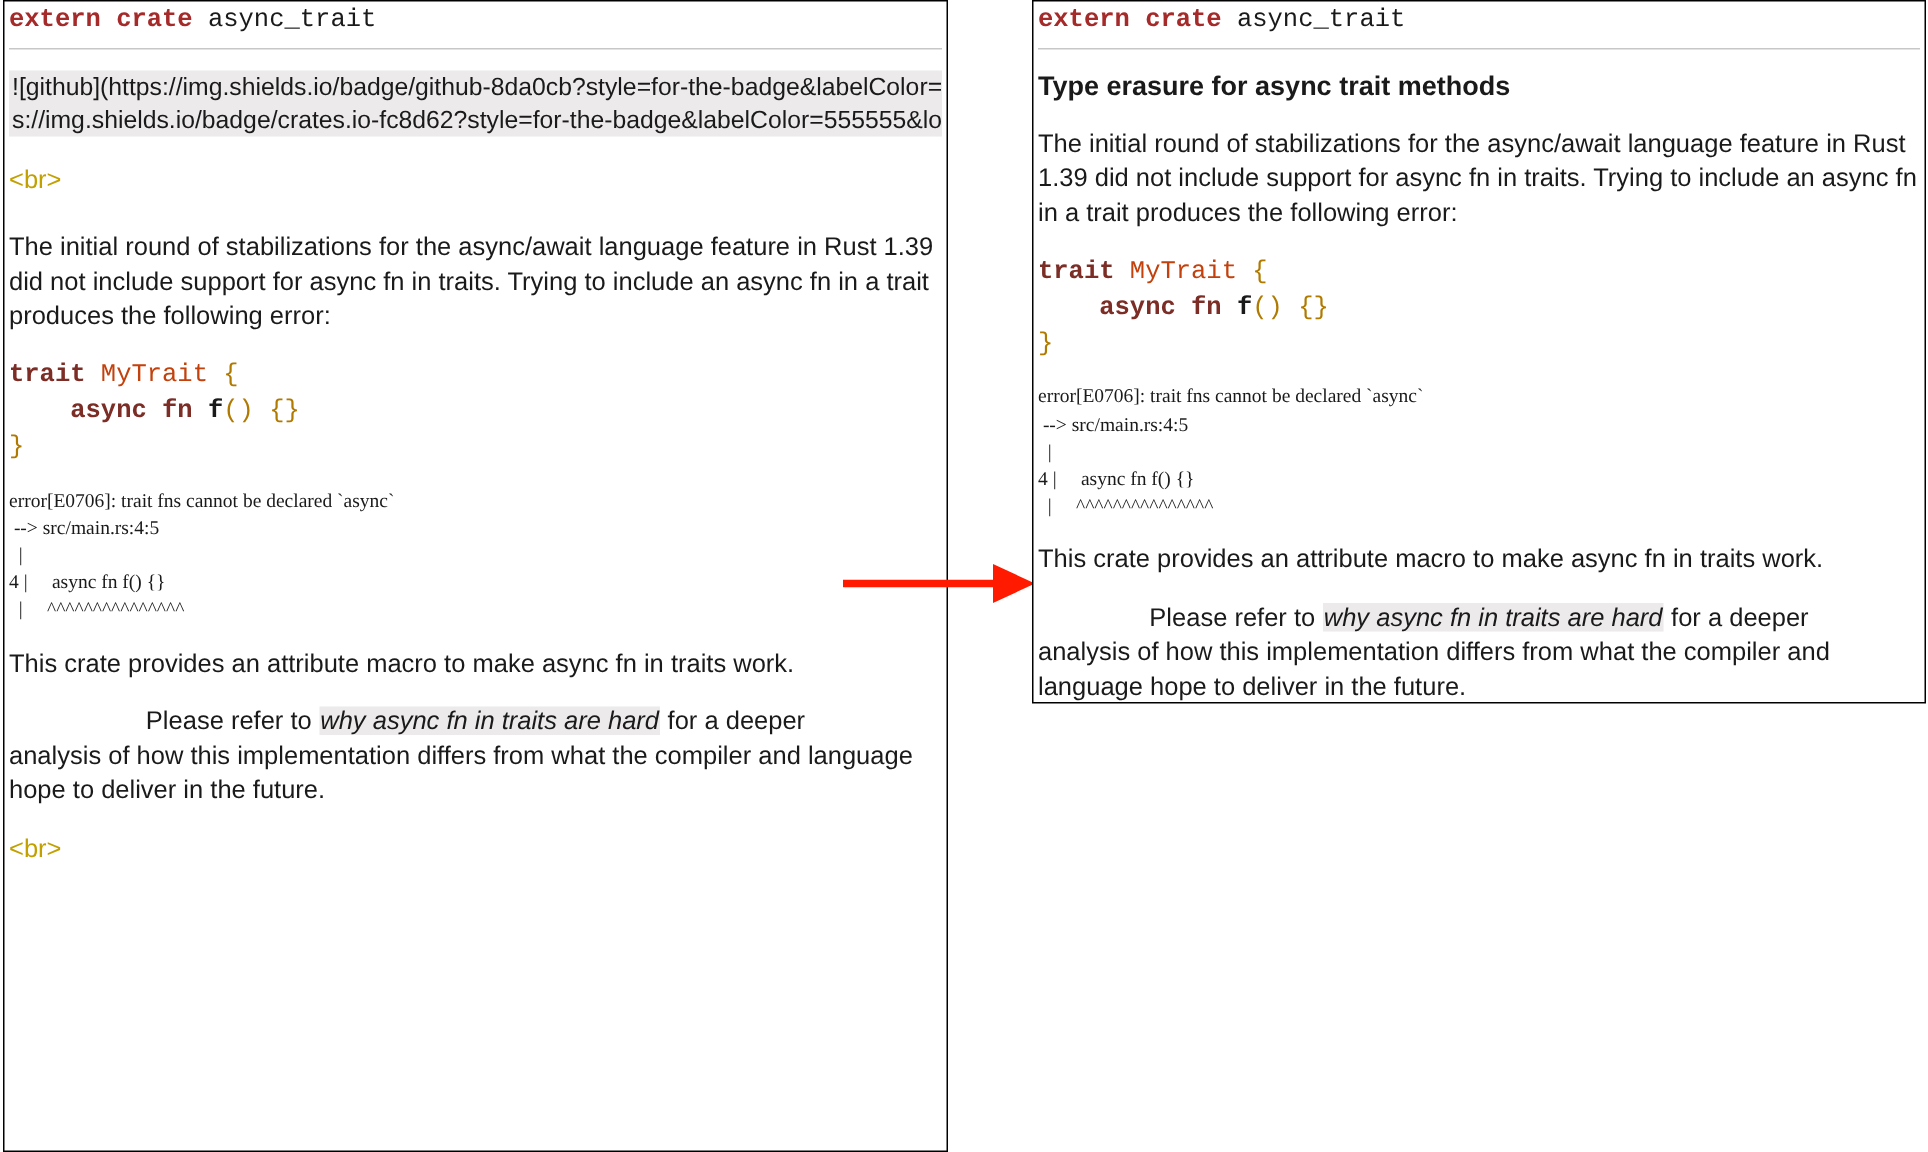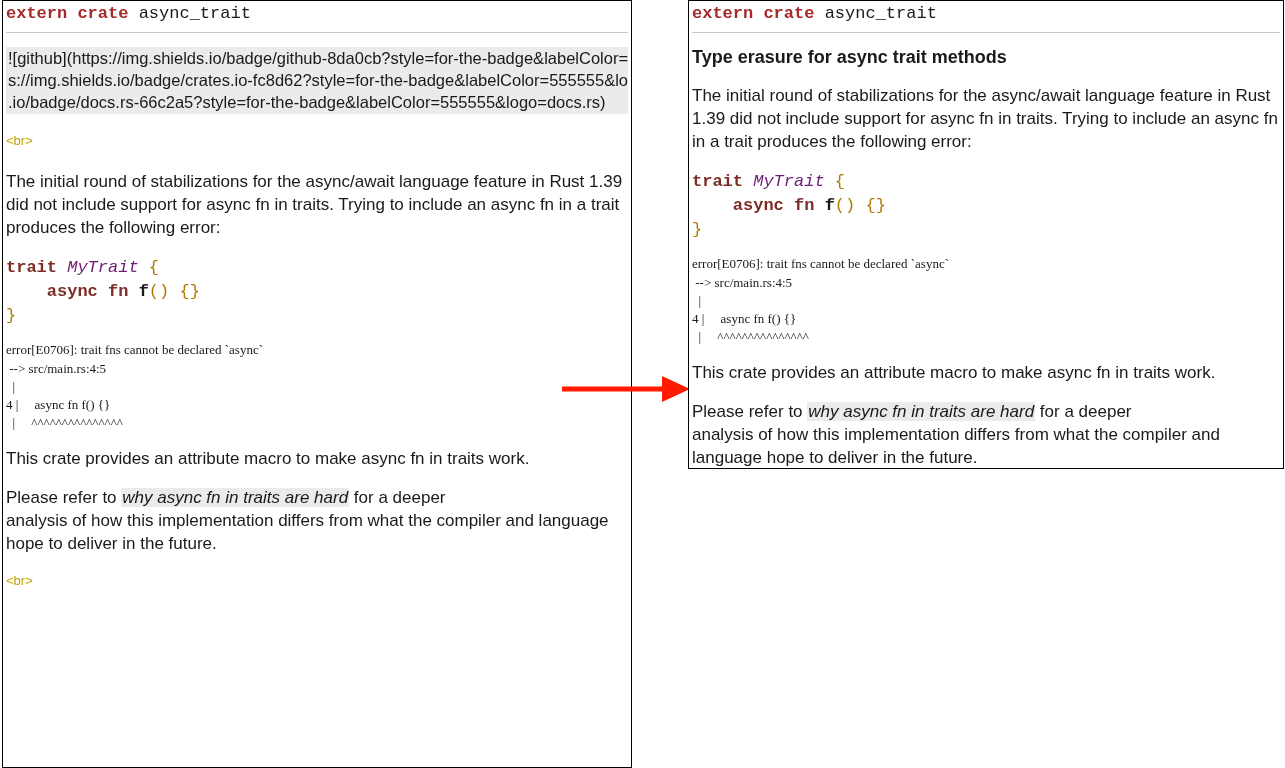--- a/index.html
+++ b/index.html
@@ -38,53 +38,53 @@
 
   
   p.body {
     margin: 0 3px 16px 3px;
   }
   .heading {
     font-weight: 700;
     font-size: 18px;
     margin: 0 3px 16px 3px;
   }
-  .nowrap-para { white-space: nowrap; overflow: hidden; }
+  .nowrap-para { white-space: nowrap; overflow: hidden; text-align: center; }
 
   
   .badge-block {
     font-size: 16.5px;
     background: #eceaea;
     margin: 14px 3px 18px 3px;
     white-space: nowrap;
     overflow: hidden;
     line-height: 1.35;
   }
   .badge-block div { padding: 0 2px; }
 
   
   .tagline {
-    font-size: 13px;
+    font-size: 17px;
     margin: 0 3px 4px 3px;
   }
   .tagline .tag       { color: #c2a000; }
   .tagline .tag-close { color: #b07a00; }
   .plain-html { color: #1a1a1a; }
   .spacer-md { height: 18px; }
 
   
   .codeblock {
     font-family: "SFMono-Regular", Consolas, "Liberation Mono", Menlo, monospace;
     font-size: 17px;
     white-space: pre;
     margin: 0 3px 14px 3px;
     line-height: 1.4;
   }
   .tok-kw   { color: #7b2d26; font-weight: 700; }
-  .tok-ty   { color: #701a75; font-style: italic; }
+  .tok-ty   { color: #c2410c; }
   .tok-fn   { font-weight: 700; color: #1a1a1a; }
   .tok-pn   { color: #b07a00; }
   .tok-br   { color: #b07a00; }
 
   
   .errblock {
     font-family: Liberation Serif, serif;
     font-size: 13px;
     white-space: pre;
     margin: 0 3px 16px 3px;
@@ -115,21 +115,20 @@
   <div class="panel left">
     <div class="crate-header">
       <span class="kw">extern</span>
       <span class="kw">crate</span>
       <span class="ident">async_trait</span>
     </div>
 
     <div class="badge-block">
       <div>![github](https://img.shields.io/badge/github-8da0cb?style=for-the-badge&amp;labelColor=555555&amp;logo=github)</div>
       <div>s://img.shields.io/badge/crates.io-fc8d62?style=for-the-badge&amp;labelColor=555555&amp;logo=rust)</div>
-      <div>.io/badge/docs.rs-66c2a5?style=for-the-badge&amp;labelColor=555555&amp;logo=docs.rs)</div>
     </div>
 
     <div class="tagline">
       <span class="tag">&lt;</span><span class="tag">br</span><span class="tag">&gt;</span>
     </div>
 
     <div class="spacer-md"></div>
 
     <p class="body">The initial round of stabilizations for the async/await language feature in Rust 1.39 did not include support for async fn in traits. Trying to include an async fn in a trait produces the following error:</p>
 

